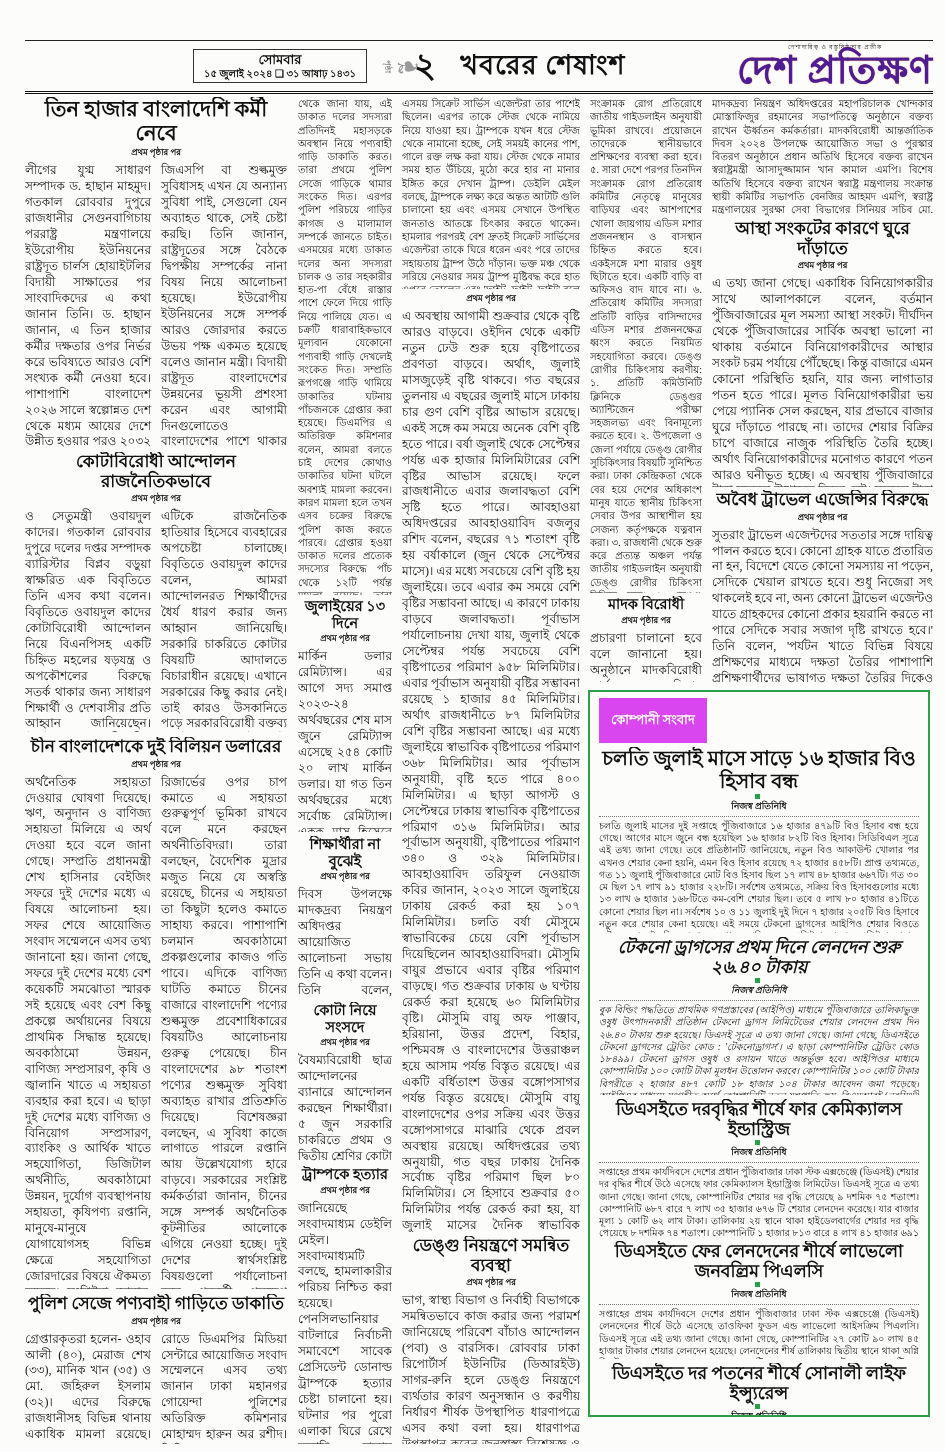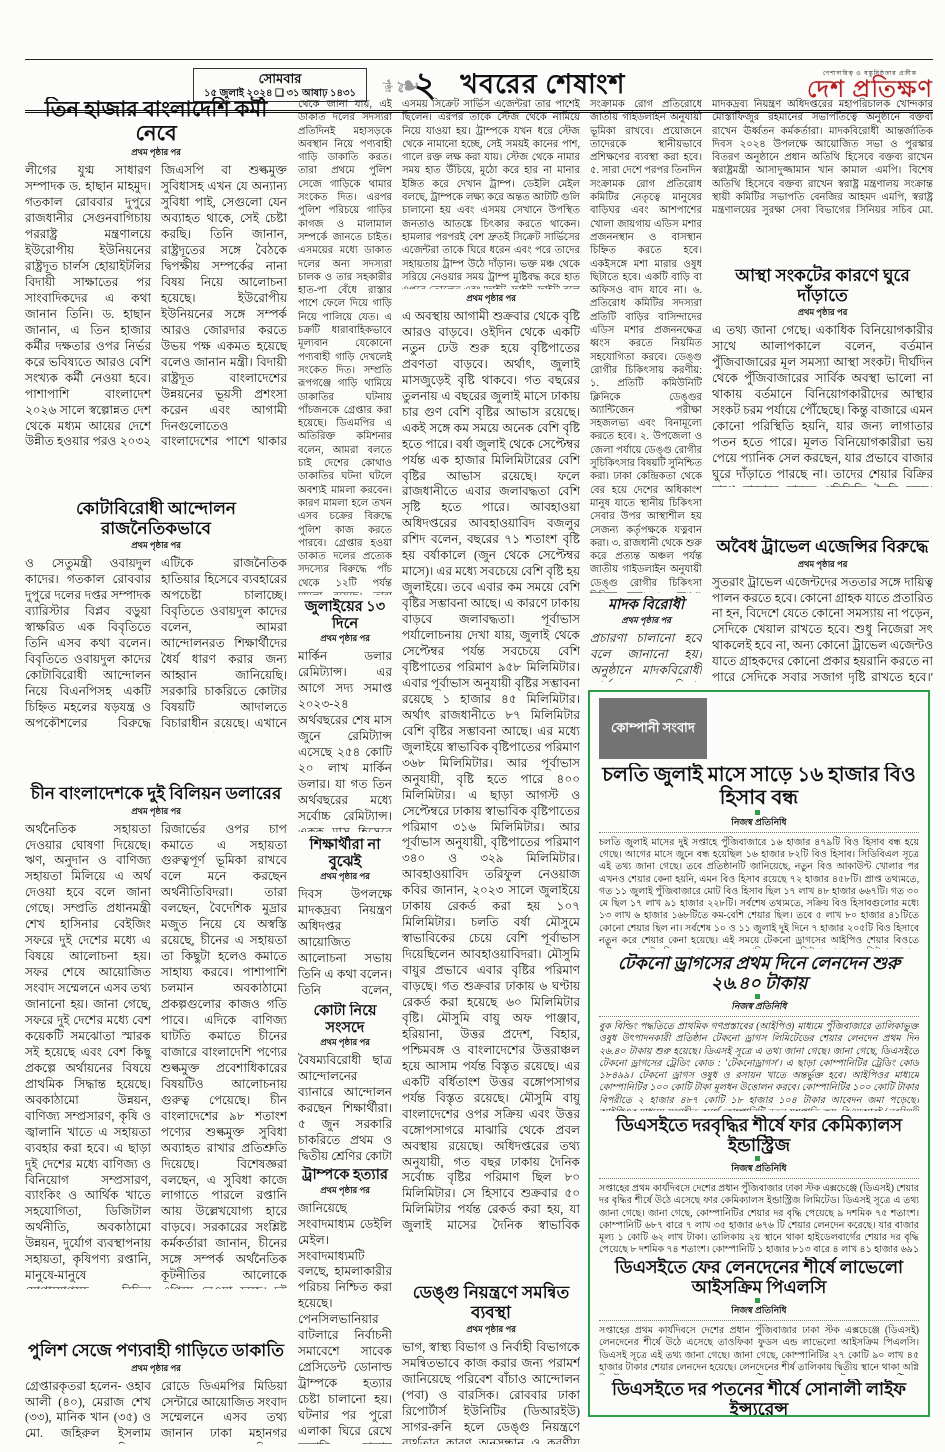--- a/index.html
+++ b/index.html
@@ -1,50 +1,50 @@
 <!DOCTYPE html>
 <html><head>
 <meta charset="utf-8">
 <style>
   html,body{margin:0;padding:0;background:#e8e8e4;}
   #page{position:relative;width:945px;height:1452px;background:#fcfcfa;margin:0 auto;
         font-family:"Liberation Serif","DejaVu Serif",serif;color:#111;overflow:hidden;}
   
   #masthead{position:absolute;left:25px;right:12px;top:40px;height:50px;
             border-top:1px solid #222;border-bottom:3px double #111;
-            display:flex;align-items:center;margin-top:19px;}
+            display:flex;align-items:center;}
   .mh-spacer{width:168px;}
   .date-box{border:1px solid #333;padding:2px 10px;text-align:center;line-height:1.2;}
   .date-box .day{font-weight:bold;font-size:13px;}
   .date-box .date{font-size:10px;font-weight:bold;}
   .page-badge{display:flex;align-items:center;margin:0 10px 0 14px;}
   .page-badge .pword{writing-mode:vertical-rl;font-size:8px;color:#444;margin-right:1px;}
   .page-badge .orn{font-size:30px;color:#999;margin-right:-6px;transform:rotate(-15deg);}
   .page-badge .pnum{font-size:34px;font-weight:bold;line-height:1;}
   .section-title{font-size:27px;font-weight:bold;margin-left:14px;letter-spacing:1px;}
   .logo-block{margin-left:auto;text-align:center;line-height:1;}
   .logo-tagline{font-size:6px;letter-spacing:1px;color:#222;margin-bottom:1px;}
-  .logo-title{font-size:24px;font-weight:normal;color:#b91c1c;letter-spacing:1px;
+  .logo-title{font-size:38px;font-weight:bold;color:#4c1d95;letter-spacing:1px;
               text-shadow:0 0 1px #8e1b1e;}
   
   .art{position:absolute;overflow:hidden;}
   .hl{font-weight:bold;text-align:center;line-height:1.15;margin:0 0 1px 0;}
   .hl-xl{font-size:21px;}
-  .hl-lg{font-size:17px;margin-top:47px;}
+  .hl-lg{font-size:17px;}
   .hl-md{font-size:14.5px;}
   .cont{font-size:8.5px;font-weight:bold;text-align:center;margin-bottom:3px;}
   .bd{font-size:12px;line-height:1.33;text-align:justify;word-break:break-word;}
   .bd2{column-count:2;column-gap:10px;}
   .frag{position:absolute;overflow:hidden;font-size:10px;line-height:1.33;
         text-align:justify;word-break:break-word;}
   
   #company-box{position:absolute;left:588px;top:690px;width:342px;height:727px;
                border:2px solid #2f9e48;padding:6px 9px;box-sizing:border-box;overflow:hidden;}
-  .cb-head{display:inline-block;background:#737373;color:#fff;font-weight:bold;
-           font-size:13px;padding:20px 12px;margin-bottom:4px;}
+  .cb-head{display:inline-block;background:#d946ef;color:#fff;font-weight:bold;
+           font-size:13px;padding:12px 12px;margin-bottom:4px;}
   .cb-item{overflow:hidden;margin-bottom:4px;}
   .cb-hl{font-weight:bold;text-align:center;line-height:1.15;}
   .cb-hl-1{font-size:20px;}
   .cb-hl-n{font-size:17.5px;}
   .byline{display:flex;align-items:center;font-size:9px;font-weight:bold;
           border-bottom:1px dotted #777;padding:1px 0 2px 0;margin-bottom:3px;flex-direction:column;}
   .byline .sq{width:5px;height:5px;background:#2f9e48;margin-right:4px;}
   .cb-bd{font-size:9.4px;line-height:1.3;text-align:justify;word-break:break-word;}
 </style>
 </head>
@@ -128,21 +128,21 @@
   </div>
 
   <div class="art" style="left:402px;top:1236px;width:178px;height:208px;">
     <div class="hl hl-lg">ডেঙ্গু নিয়ন্ত্রণে সমন্বিত ব্যবস্থা</div>
     <div class="cont">প্রথম পৃষ্ঠার পর</div>
     <div class="bd">ভাগ, স্বাস্থ্য বিভাগ ও নির্বাহী বিভাগকে সমন্বিতভাবে কাজ করার জন্য পরামর্শ জানিয়েছে পরিবেশ বাঁচাও আন্দোলন (পবা) ও বারসিক। রোববার ঢাকা রিপোর্টার্স ইউনিটির (ডিআরইউ) সাগর-রুনি হলে ডেঙ্গু নিয়ন্ত্রণে ব্যর্থতার কারণ অনুসন্ধান ও করণীয় নির্ধারণ শীর্ষক উপস্থাপিত ধারণাপত্রে এসব কথা বলা হয়। ধারণাপত্র উপস্থাপন করেন জনস্বাস্থ্য বিশেষজ্ঞ ও পবার নির্বাহী সভাপতি ডা. লেলিন চৌধুরী। পরিবেশ বাঁচাও আন্দোলন (পবা) ও বারসিক যৌথভাবে আয়োজন করে। ডেঙ্গু নিয়ন্ত্রণে পবা ও বারসিকের পরামর্শ: মহল্লা ও নির্মূলে কেন্দ্রীয়ভাবে একটি পরিকল্পনা প্রস্তুত করতে হবে। সিটি করপোরেশনের বিভাগ, স্বাস্থ্য বিভাগ ও নির্বাহী বিভাগ মশা নিয়ন্ত্রণে সমন্বিতভাবে কাজ করবে। পরিকল্পনা বাস্তবায়নে জনসাধারণকে যুক্ত করতে হবে। রাসায়নিক নিয়ন্ত্রণ, পরিবেশগত নিয়ন্ত্রণ, জিনগত নিয়ন্ত্রণ এবং জৈবিক বা বায়োলজিক্যাল কন্ট্রোলের যুগপৎ এবং ক্ষেত্র অনুযায়ী বা সমন্বিত প্রয়োগ করা। মশক নিয়ন্ত্রণের জন্য কার্যকর, পরিবেশবান্ধব মশা বিনাশী ওষুধ প্রয়োগ করা। জনপ্রতিনিধি ও স্বেচ্ছাসেবকদের নিয়ে পাড়া মহল্লায় সংক্রামক রোগ</div>
   </div>
 
   <div class="frag" style="left:590px;top:97px;width:112px;height:496px;">সংক্রামক রোগ প্রতিরোধে জাতীয় গাইডলাইন অনুযায়ী ভূমিকা রাখবে। প্রয়োজনে তাদেরকে স্থানীয়ভাবে প্রশিক্ষণের ব্যবস্থা করা হবে। ৫. সারা দেশে পরপর তিনদিন সংক্রামক রোগ প্রতিরোধ কমিটির নেতৃত্বে মানুষের বাড়িঘর এবং আশপাশের খোলা জায়গায় এডিস মশার প্রজননস্থান ও বাসস্থান চিহ্নিত করতে হবে। একইসঙ্গে মশা মারার ওষুধ ছিটাতে হবে। একটি বাড়ি বা অফিসও বাদ যাবে না। ৬. প্রতিরোধ কমিটির সদস্যরা প্রতিটি বাড়ির বাসিন্দাদের এডিস মশার প্রজননক্ষেত্র ধ্বংস করতে নিয়মিত সহযোগিতা করবে। ডেঙ্গু রোগীর চিকিৎসায় করণীয়: ১. প্রতিটি কমিউনিটি ক্লিনিকে ডেঙ্গুর অ্যান্টিজেন পরীক্ষা সহজলভ্য এবং বিনামূল্যে করতে হবে। ২. উপজেলা ও জেলা পর্যায়ে ডেঙ্গু রোগীর সুচিকিৎসার বিষয়টি সুনিশ্চিত করা। ঢাকা কেন্দ্রিকতা থেকে বের হয়ে দেশের অধিকাংশ মানুষ যাতে স্থানীয় চিকিৎসা সেবার উপর আস্থাশীল হয় সেজন্য কর্তৃপক্ষকে যত্নবান করা। ৩. রাজধানী থেকে শুরু করে প্রত্যন্ত অঞ্চল পর্যন্ত জাতীয় গাইডলাইন অনুযায়ী ডেঙ্গু রোগীর চিকিৎসা নিশ্চিত করা। ৪. ডেঙ্গু মোকাবিলায় সর্বস্তরের প্রস্তুতি রাখা। ৫. স্কুলগামী শিশুদের জন্য জাপানের ফার্মাসিউটিক্যালসের তৈরি কিউডেঙ্গা ভ্যাকসিন ক্রয়ের ব্যবস্থা করা। বিশ্ব স্বাস্থ্য সংস্থা ৬-১৬ বছরের শিশুদের জন্য এই ভ্যাকসিন ব্যবহারের অনুমোদন ২০২৩ সালে প্রদান করেছে। ৬. প্রতিটি ডায়াগনস্টিক সেন্টার ও হাসপাতালকে আইনি বাধ্যবাধকতার আওতায় আনা যেন প্রতিটি ডেঙ্গু পজিটিভ রোগীর তথ্য সঠিক সময়ের মধ্যে স্বাস্থ্য ও স্থানীয় সরকার সম্বন্ধে জানানো হয়। পবার সহ-সভাপতি হাফিজুর রহমান ময়নার সভাপতিত্বে অনুষ্ঠানে আরও উপস্থিত ছিলেন স্বাস্থ্য অধিদপ্তরের সাবেক পরিচালক ডা. বে-নজির আহমেদ, জাহাঙ্গীরনগর বিশ্ববিদ্যালয়ের কীটতত্ত্ববিদ অধ্যাপক ড. কবিরুল বাশার, ঢাকা বিশ্ববিদ্যালয়ের অধ্যাপক ও স্বাস্থ্য অর্থনীতিবিদ ড. রুমানা হক, পরিবেশ বিষয়ক বিশিষ্ট লেখক ও বারসিকের পরিচালক পাভেল পার্থ প্রমুখ।</div>
 
-  <div class="art" style="left:590px;top:596px;width:112px;height:86px;font-style:italic;">
+  <div class="art" style="left:590px;top:596px;width:112px;height:86px;">
     <div class="hl hl-md">মাদক বিরোধী</div>
     <div class="cont">প্রথম পৃষ্ঠার পর</div>
     <div class="bd">প্রচারণা চালানো হবে বলে জানানো হয়। অনুষ্ঠানে মাদকবিরোধী কার্যক্রমে বিশেষ অবদানের জন্য বিভিন্ন প্রতিষ্ঠান ও ব্যক্তিকে পুরস্কৃত করা হয়।</div>
   </div>
 
   <div class="frag" style="left:712px;top:97px;width:221px;height:120px;">মাদকদ্রব্য নিয়ন্ত্রণ অধিদপ্তরের মহাপরিচালক খোন্দকার মোস্তাফিজুর রহমানের সভাপতিত্বে অনুষ্ঠানে বক্তব্য রাখেন ঊর্ধ্বতন কর্মকর্তারা। মাদকবিরোধী আন্তর্জাতিক দিবস ২০২৪ উপলক্ষে আয়োজিত সভা ও পুরস্কার বিতরণ অনুষ্ঠানে প্রধান অতিথি হিসেবে বক্তব্য রাখেন স্বরাষ্ট্রমন্ত্রী আসাদুজ্জামান খান কামাল এমপি। বিশেষ অতিথি হিসেবে বক্তব্য রাখেন স্বরাষ্ট্র মন্ত্রণালয় সংক্রান্ত স্থায়ী কমিটির সভাপতি বেনজির আহমদ এমপি, স্বরাষ্ট্র মন্ত্রণালয়ের সুরক্ষা সেবা বিভাগের সিনিয়র সচিব মো. মশিউর রহমান এনডিসি, পপুলার লাইফ ইন্স্যুরেন্স কোম্পানী লিমিটেডের ভারপ্রাপ্ত ব্যবস্থাপনা পরিচালক বি এম শওকত আলী প্রমুখ। সভা শেষে প্রধান অতিথি স্বরাষ্ট্রমন্ত্রী আসাদুজ্জামান খান কামাল এমপির কাছ থেকে প্রথম স্থানের ক্রেস্ট গ্রহণ করেন পপুলার লাইফ ইন্স্যুরেন্সের ভারপ্রাপ্ত ব্যবস্থাপনা পরিচালক বি এম শওকত আলী। পপুলার লাইফ ইন্স্যুরেন্সের ভারপ্রাপ্ত ব্যবস্থাপনা পরিচালক বি এম শওকত আলী বলেন, মাদকদ্রব্যের অপব্যবহার প্রতিরোধে মাদক বিরোধী কার্যক্রমে দেশব্যাপী সক্রিয় ভূমিকা রাখায় আজকের এ পুরস্কার আমাদেরকে অনুপ্রাণিত করেছে; ভবিষ্যতে আমরা আরো মাদক বিরোধী কর্মকান্ডে সক্রিয় ভূমিকা রাখবো। আমরা এক যুগের বেশি সময় ধরে এ পুরস্কার পেয়ে আসছি।</div>
 
   <div class="art" style="left:712px;top:219px;width:221px;height:268px;">
     <div class="hl hl-lg">আস্থা সংকটের কারণে ঘুরে দাঁড়াতে</div>
     <div class="cont">প্রথম পৃষ্ঠার পর</div>
@@ -179,21 +179,21 @@
     <div class="cb-item" style="height:138px;">
       <div class="cb-hl cb-hl-n">ডিএসইতে দরবৃদ্ধির শীর্ষে ফার কেমিক্যালস ইন্ডাস্ট্রিজ</div>
       <div class="byline">
         <span class="sq"></span>
         <span>নিজস্ব প্রতিনিধি</span>
       </div>
       <div class="cb-bd">সপ্তাহের প্রথম কার্যদিবসে দেশের প্রধান পুঁজিবাজার ঢাকা স্টক এক্সচেঞ্জে (ডিএসই) শেয়ার দর বৃদ্ধির শীর্ষে উঠে এসেছে ফার কেমিক্যালস ইন্ডাস্ট্রিজ লিমিটেড। ডিএসই সূত্রে এ তথ্য জানা গেছে। জানা গেছে, কোম্পানিটির শেয়ার দর বৃদ্ধি পেয়েছে ৯ দশমিক ৭৫ শতাংশ। কোম্পানিটি ৬৮৭ বারে ৭ লাখ ৩৫ হাজার ৬৭৬ টি শেয়ার লেনদেন করেছে। যার বাজার মূল্য ১ কোটি ৬২ লাখ টাকা। তালিকায় ২য় স্থানে থাকা হাইডেলবার্গের শেয়ার দর বৃদ্ধি পেয়েছে ৮ দশমিক ৭৪ শতাংশ। কোম্পানিটি ১ হাজার ৮১৩ বারে ৪ লাখ ৪১ হাজার ৬৯১ টি শেয়ার লেনদেন করেছে। যার বাজার মূল্য ১২ কোটি ৯০ লাখ টাকা। তালিকার ৩য় স্থানে থাকা আমরা কটনের শেয়ার দর বৃদ্ধি পেয়েছে ৮ দশমিক ১৫ শতাংশ। কোম্পানিটি ৫৫৬ বারে ৭ লাখ ৩২ হাজার ৫১ টি শেয়ার লেনদেন করেছে। যার বাজার মূল্য ১ কোটি ৪২ লাখ টাকা। তালিকায় থাকা অন্যান্য কোম্পানিগুলোর মধ্যে: লাভেলো আইসক্রিমের ৭.২১ শতাংশ, জেমিনি সী ফুডের ৭.০৪ শতাংশ, আমান ফিডের ৬.৯৪ শতাংশ, এভভেন্ট ফার্মার ৬.৫৩ শতাংশ, সোনালী আঁশের ৫.৮০ শতাংশ, জিকিউ বলপেনের ৫.৪৮ শতাংশ এবং প্রাইম ফাইন্যান্স ফার্স্ট মিউচুয়াল ফান্ডের ৪.৬৬ শতাংশ দর বেড়েছে।</div>
     </div>
 
     <div class="cb-item" style="height:118px;">
-      <div class="cb-hl cb-hl-n">ডিএসইতে ফের লেনদেনের শীর্ষে লাভেলো আইসক্রিম পিএলসি</div>
+      <div class="cb-hl cb-hl-n">ডিএসইতে ফের লেনদেনের শীর্ষে লাভেলো জনবল্রিম পিএলসি</div>
       <div class="byline">
         <span class="sq"></span>
         <span>নিজস্ব প্রতিনিধি</span>
       </div>
       <div class="cb-bd">সপ্তাহের প্রথম কার্যদিবসে দেশের প্রধান পুঁজিবাজার ঢাকা স্টক এক্সচেঞ্জে (ডিএসই) লেনদেনের শীর্ষে উঠে এসেছে তাওফিকা ফুডস এন্ড লাভেলো আইসক্রিম পিএলসি। ডিএসই সূত্রে এই তথ্য জানা গেছে। জানা গেছে, কোম্পানিটির ২৭ কোটি ৯০ লাখ ৪৫ হাজার টাকার শেয়ার লেনদেন হয়েছে। লেনদেনের শীর্ষ তালিকায় দ্বিতীয় স্থানে থাকা অগ্নি সিস্টেমসের শেয়ার লেনদেন হয়েছে ২২ কোটি ৩১ লাখ ৭৪ হাজার টাকার। ২১ কোটি ৬০ লাখ ৪৭ হাজার টাকার শেয়ার লেনদেন নিয়ে শীর্ষ তালিকার তৃতীয় স্থানে উঠে এসেছে বীচ হ্যাচারি লিমিটেড। লেনদেনের শীর্ষ তালিকায় থাকা অন্যান্য কোম্পানিগুলোর মধ্যে রয়েছে: সালভো কেমিক্যাল, সী পার্ল রিসোর্ট, ওয়াইম্যাক্স ইলেকট্রোড, সোনালী পেপার, হাইডেলবার্গ সিমেন্ট, আফতাব অটোমোবাইলস এবং ইন্ট্রাকো রিফুয়েলিং স্টেশন লিমিটেড।</div>
     </div>
 
     <div class="cb-item" style="height:150px;">
       <div class="cb-hl cb-hl-n">ডিএসইতে দর পতনের শীর্ষে সোনালী লাইফ ইন্স্যুরেন্স</div>
       <div class="byline">

